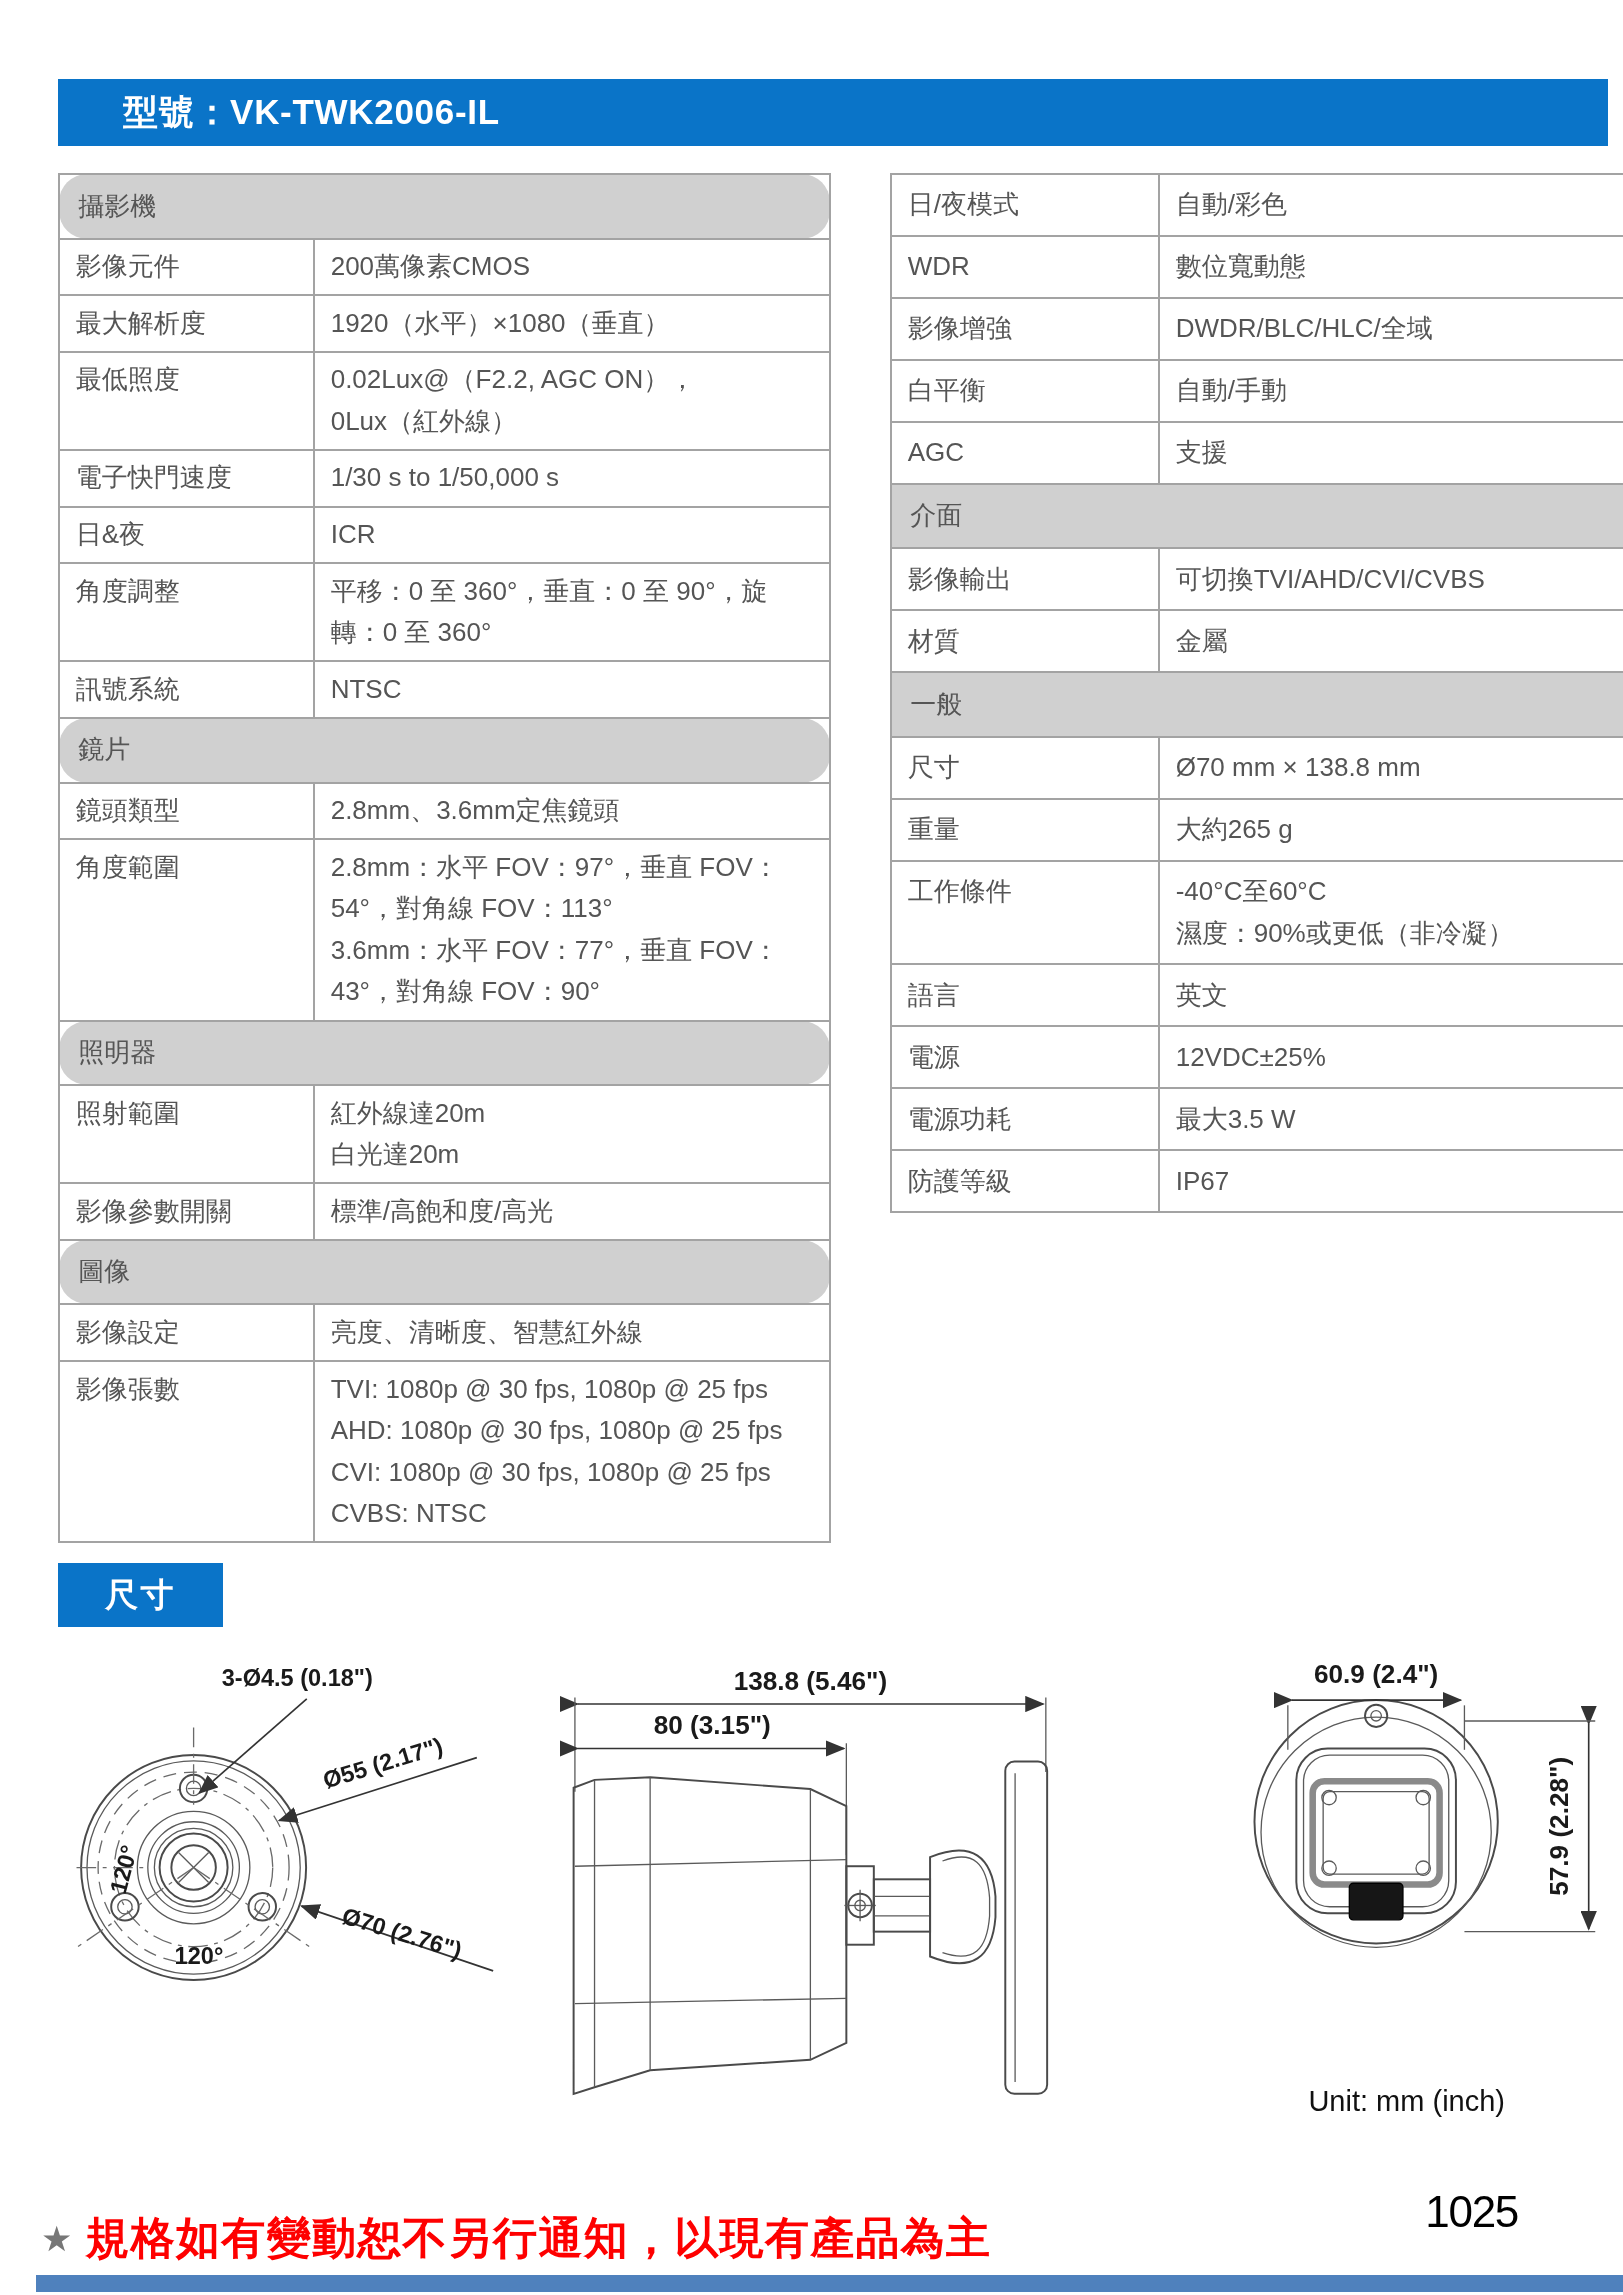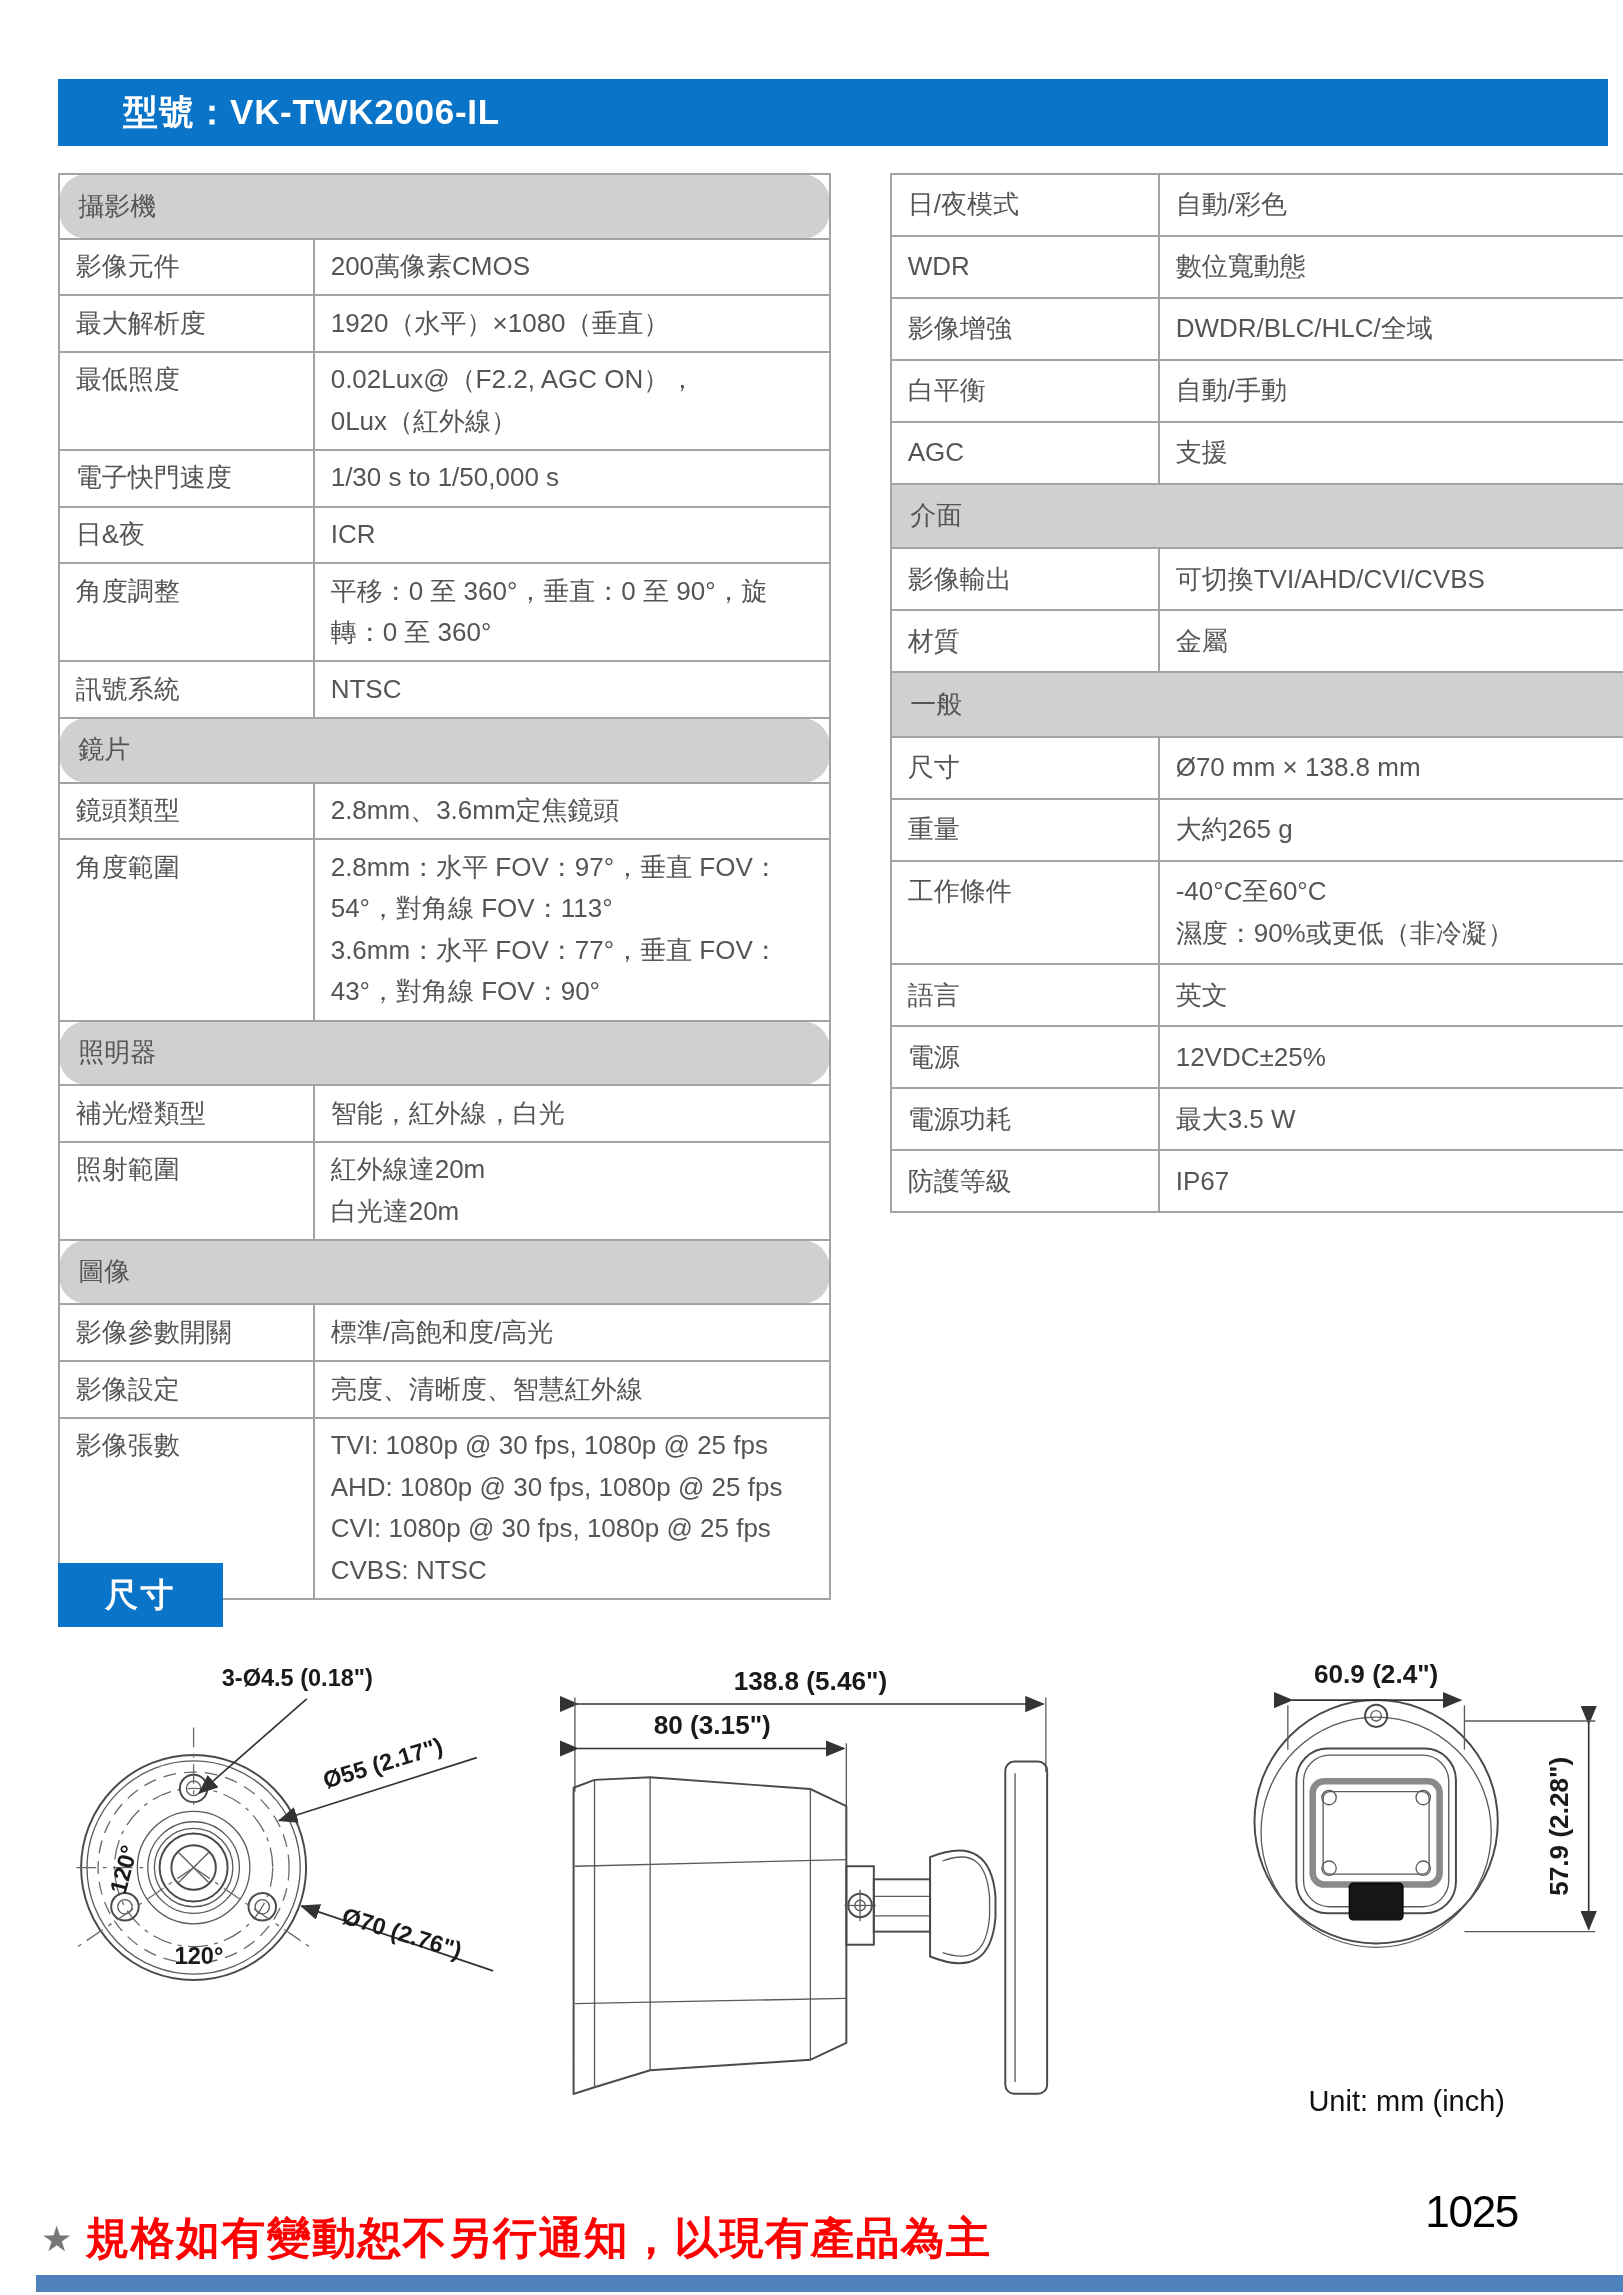--- a/index.html
+++ b/index.html
@@ -112,34 +112,30 @@
           <td class="lbl">角度範圍</td>
           <td class="val">2.8mm：水平 FOV：97°，垂直 FOV：
 54°，對角線 FOV：113°
 3.6mm：水平 FOV：77°，垂直 FOV：
 43°，對角線 FOV：90°</td>
         </tr>
       <tr>
           <td class="sec" colspan="2">照明器</td>
         </tr>
       <tr>
-          <td class="lbl">補光燈類型</td>
-          <td class="val">智能，紅外線，白光</td>
-        </tr>
-      <tr>
           <td class="lbl">照射範圍</td>
           <td class="val">紅外線達20m
 白光達20m</td>
         </tr>
       <tr>
-          <td class="sec" colspan="2">圖像</td>
-        </tr>
-      <tr>
           <td class="lbl">影像參數開關</td>
           <td class="val">標準/高飽和度/高光</td>
+        </tr>
+      <tr>
+          <td class="sec" colspan="2">圖像</td>
         </tr>
       <tr>
           <td class="lbl">影像設定</td>
           <td class="val">亮度、清晰度、智慧紅外線</td>
         </tr>
       <tr>
           <td class="lbl">影像張數</td>
           <td class="val">TVI: 1080p @ 30 fps, 1080p @ 25 fps
 AHD: 1080p @ 30 fps, 1080p @ 25 fps
 CVI: 1080p @ 30 fps, 1080p @ 25 fps

